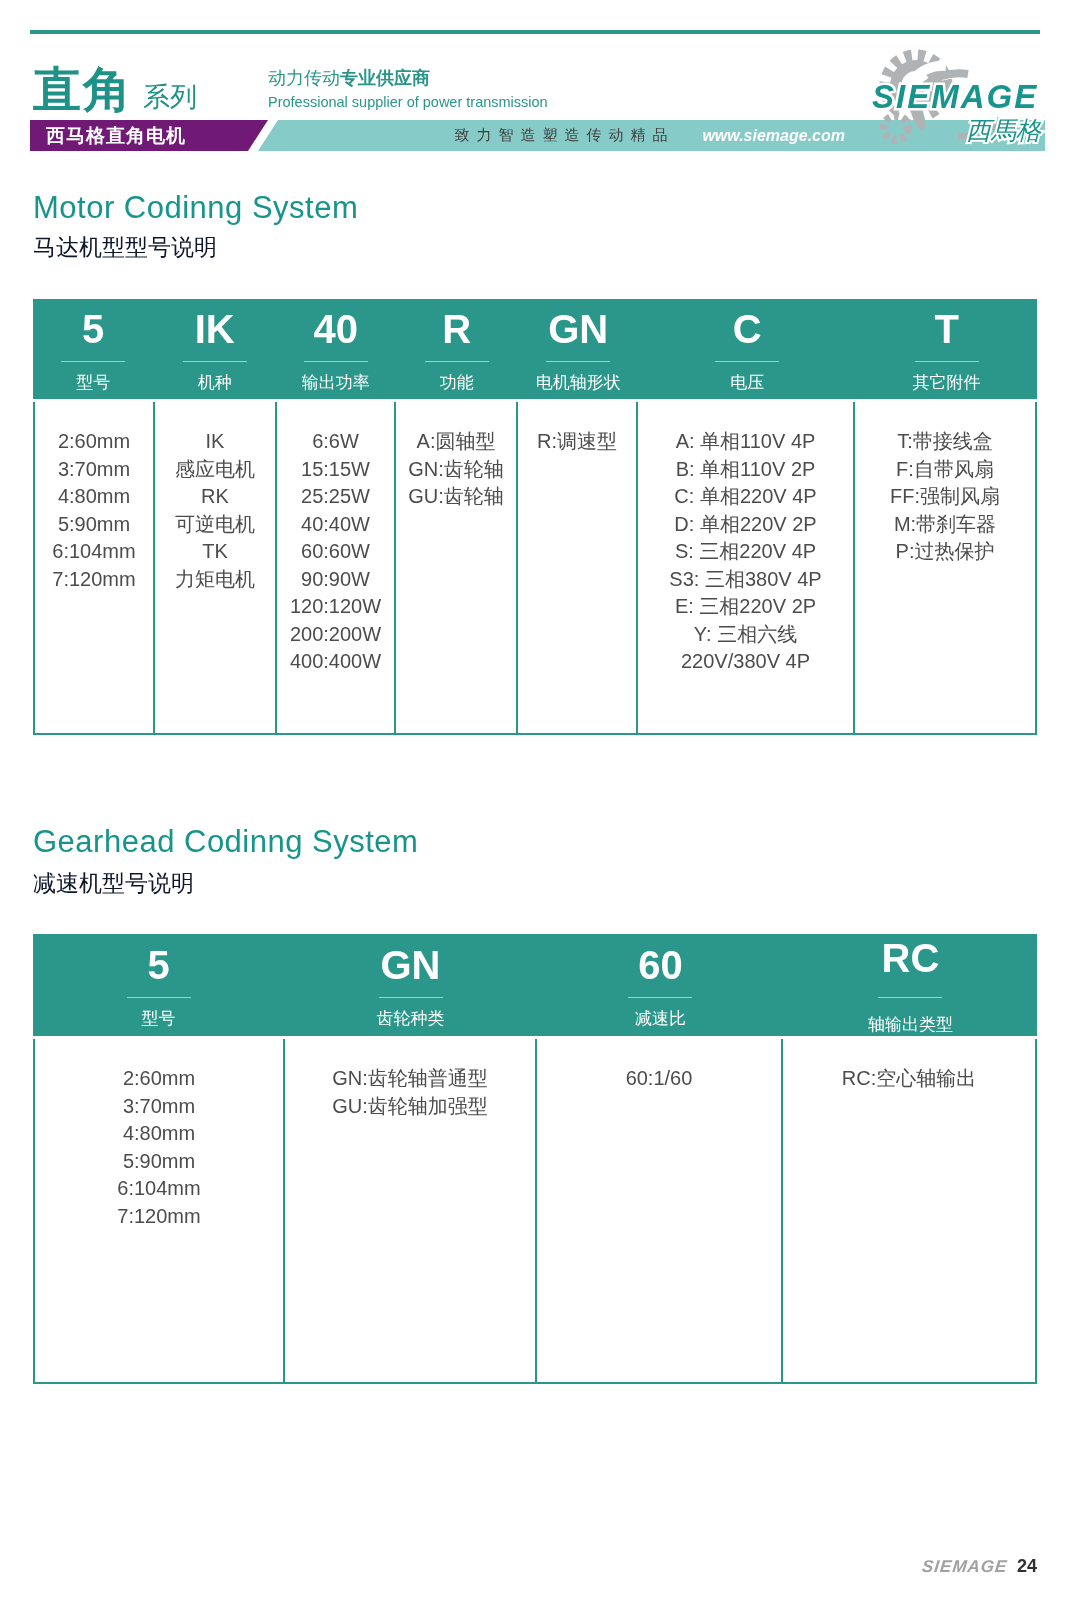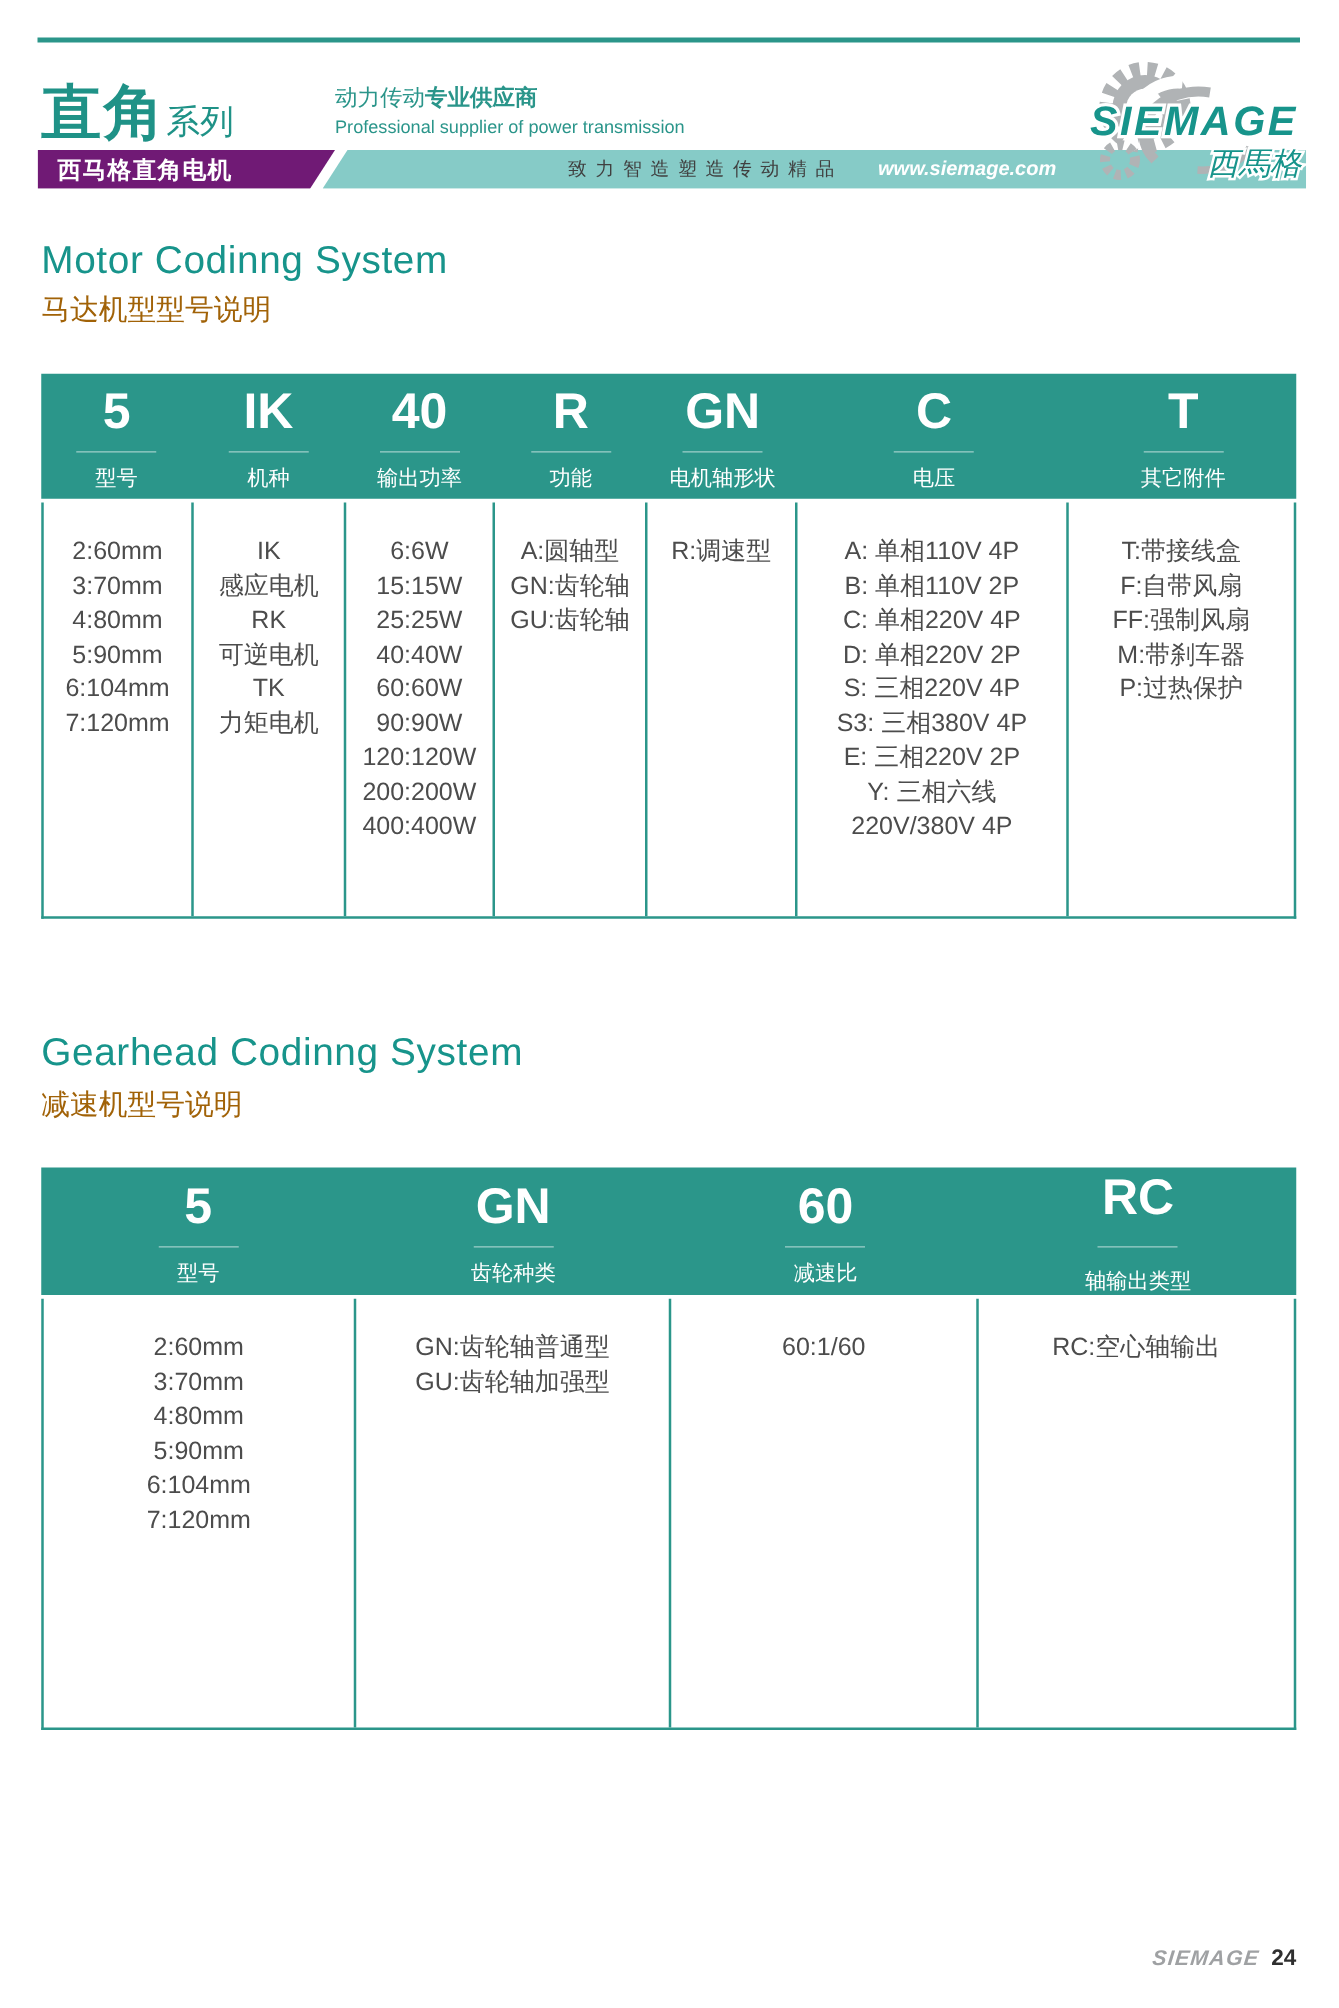--- a/index.html
+++ b/index.html
@@ -6,21 +6,21 @@
   html,body { background:#ffffff; }
   body { font-family:"Liberation Sans","DejaVu Sans",sans-serif; }
   .page { position:relative; width:1071px; height:1606px; background:#fff; overflow:hidden; }
 
   
   .top-rule { position:absolute; left:30px; top:30px; width:1010px; height:4px; background:#2b968a; }
 
   
   .series { position:absolute; left:33px; top:58px; color:#1f9287; white-space:nowrap; }
   .series-main { font-size:48px; font-weight:bold; letter-spacing:2px; }
-  .series-suffix { font-size:27px; margin-left:0; }
+  .series-suffix { font-size:27px; margin-left:10px; }
 
   .band-dark { position:absolute; left:30px; top:120px; width:238px; height:31px; background:#701a75;
     clip-path:polygon(0 0,100% 0,calc(100% - 20px) 100%,0 100%);
     display:flex; align-items:center; padding-left:16px; }
   .band-dark span { color:#fff; font-weight:bold; font-size:19px; letter-spacing:1px; }
   .band-light { position:absolute; left:258px; top:120px; width:787px; height:31px; background:#86cbc7;
     clip-path:polygon(20px 0,100% 0,100% 100%,0 100%);
     display:flex; align-items:center; justify-content:flex-end; padding-right:200px; gap:28px; }
   .slogan { color:#404040; font-size:15px; letter-spacing:7px; }
   .website { color:#ffffff; font-size:16px; font-weight:bold; font-style:italic; }
@@ -29,21 +29,21 @@
   .supplier { position:absolute; left:268px; top:66px; color:#2a958a; }
   .supplier-zh { font-size:18px; }
   .supplier-zh b { font-weight:bold; }
   .supplier-en { font-size:14.5px; margin-top:4px; }
 
   
   .logo { position:absolute; left:850px; top:44px; width:200px; height:110px; }
 
   
   .sec-title-en { position:absolute; left:33px; color:#17948b; font-size:31px; font-weight:500; letter-spacing:0.5px; }
-  .sec-title-zh { position:absolute; left:33px; color:#a16207; font-size:23px; }
+  .sec-title-zh { position:absolute; left:33px; color:#0f172a; font-size:23px; }
   .t1-en { top:190px; } .t1-zh { top:232px; }
   .t2-en { top:824px; } .t2-zh { top:868px; }
 
   
   .ctable { position:absolute; left:33px; width:1004px; }
   .t-motor { top:299px; } .t-gear { top:934px; }
   .thead { display:flex; background:#2b968a; }
   .t-motor .thead { height:100px; } .t-gear .thead { height:102px; }
   .hcol { display:flex; flex-direction:column; align-items:center; justify-content:center; padding-top:4px; }
   .code { color:#fff; font-size:40px; font-weight:bold; line-height:1; }

